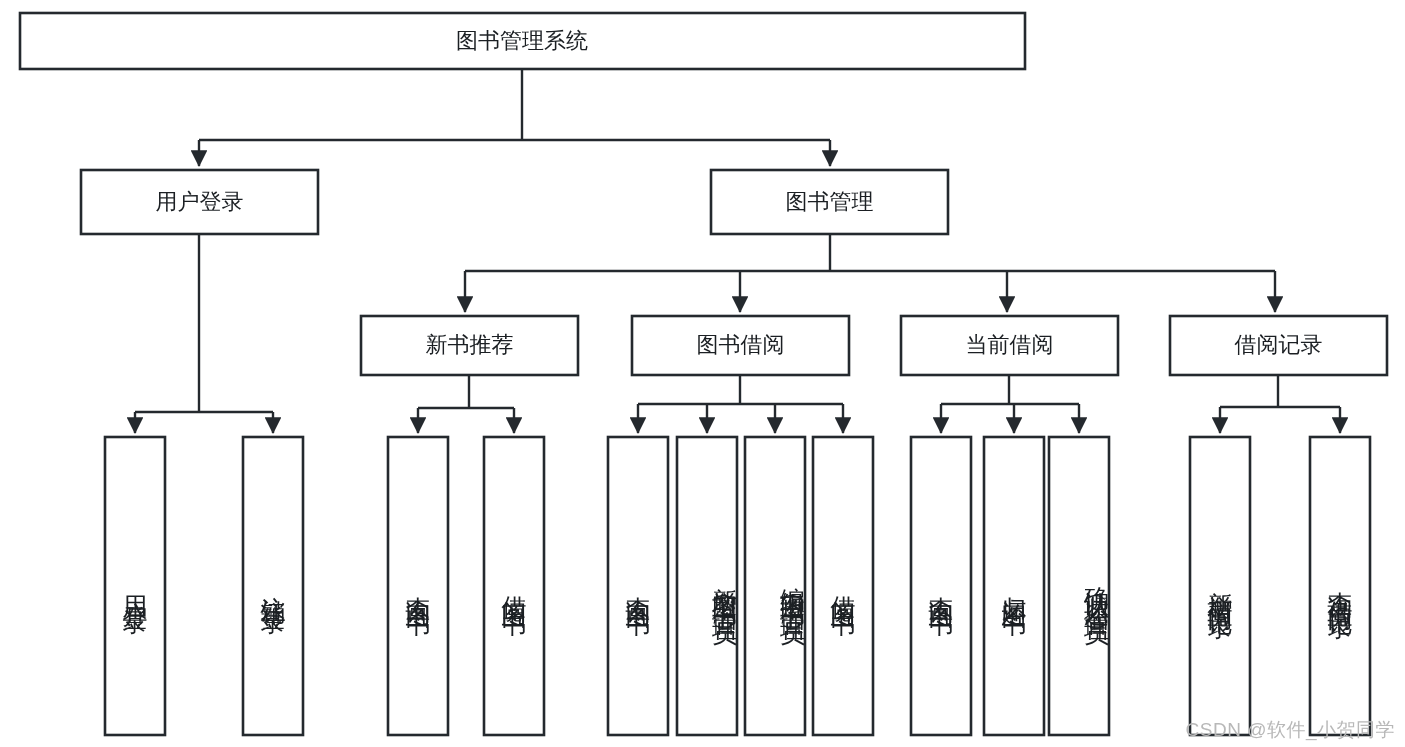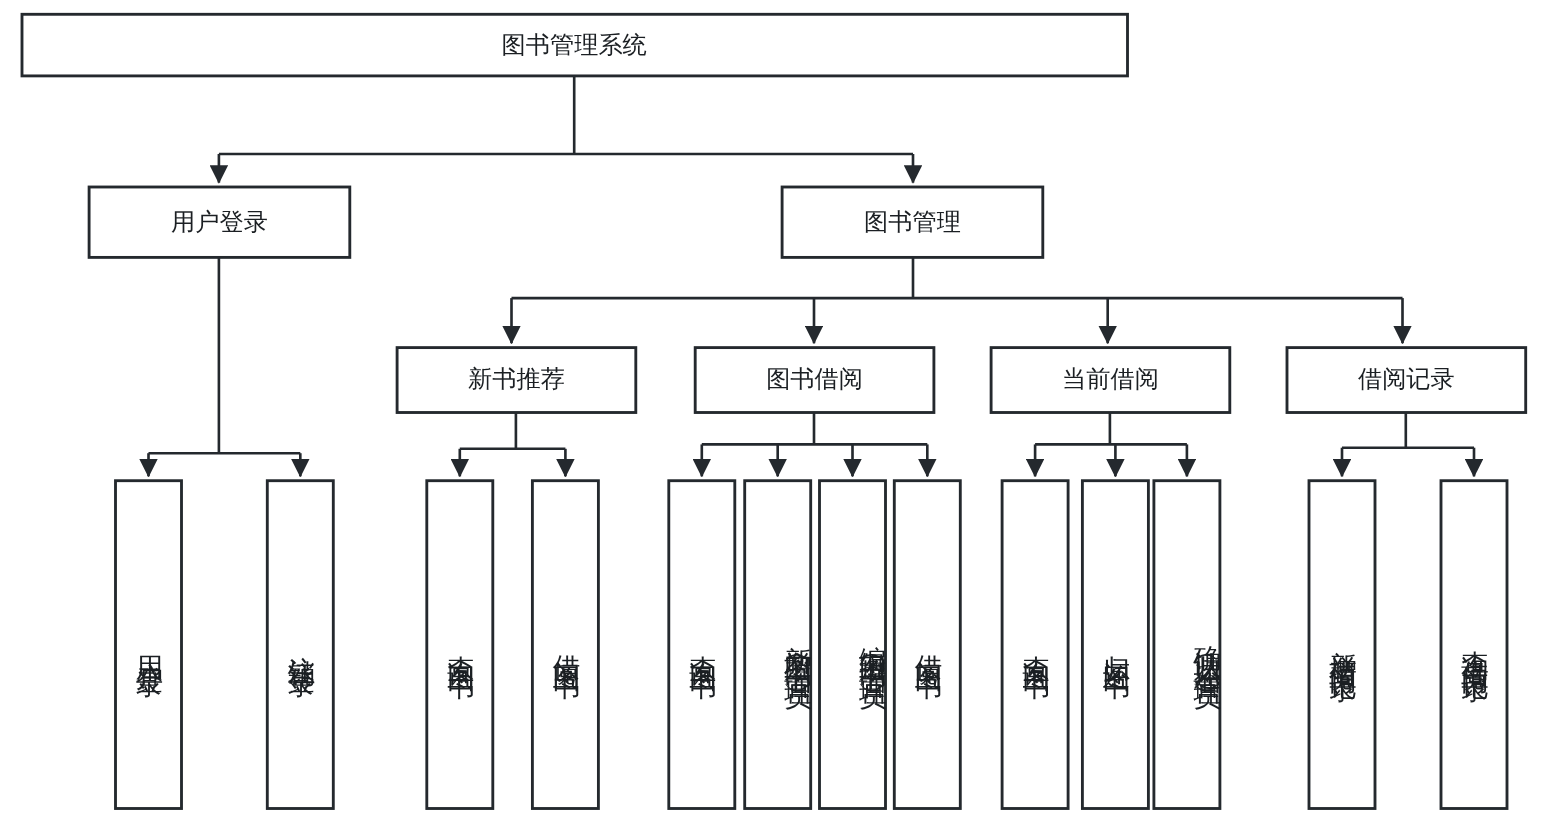--- a/index.html
+++ b/index.html
@@ -193,14 +193,15 @@
   <div class="leaf-label" style="left:608px; top:437px; width:60px; height:298px;">查询图书</div>
   <div class="leaf-label" style="left:677px; top:437px; width:60px; height:298px; align-items:flex-start; padding-top:6px; box-sizing:border-box;">新增图书（管理员）</div>
   <div class="leaf-label" style="left:745px; top:437px; width:60px; height:298px; align-items:flex-start; padding-top:6px; box-sizing:border-box;">编辑图书（管理员）</div>
   <div class="leaf-label" style="left:813px; top:437px; width:60px; height:298px;">借阅图书</div>
   <div class="leaf-label" style="left:911px; top:437px; width:60px; height:298px;">查询图书</div>
   <div class="leaf-label" style="left:984px; top:437px; width:60px; height:298px;">归还图书</div>
   <div class="leaf-label" style="left:1049px; top:437px; width:60px; height:298px; align-items:flex-start; padding-top:6px; box-sizing:border-box;">确认归还（管理员）</div>
   <div class="leaf-label" style="left:1190px; top:437px; width:60px; height:298px;">新增借阅记录</div>
   <div class="leaf-label" style="left:1310px; top:437px; width:60px; height:298px;">查询借阅记录</div>
 
+  <div class="watermark">CSDN @软件_小贺同学</div>
 
 </div>
 
 </body></html>

